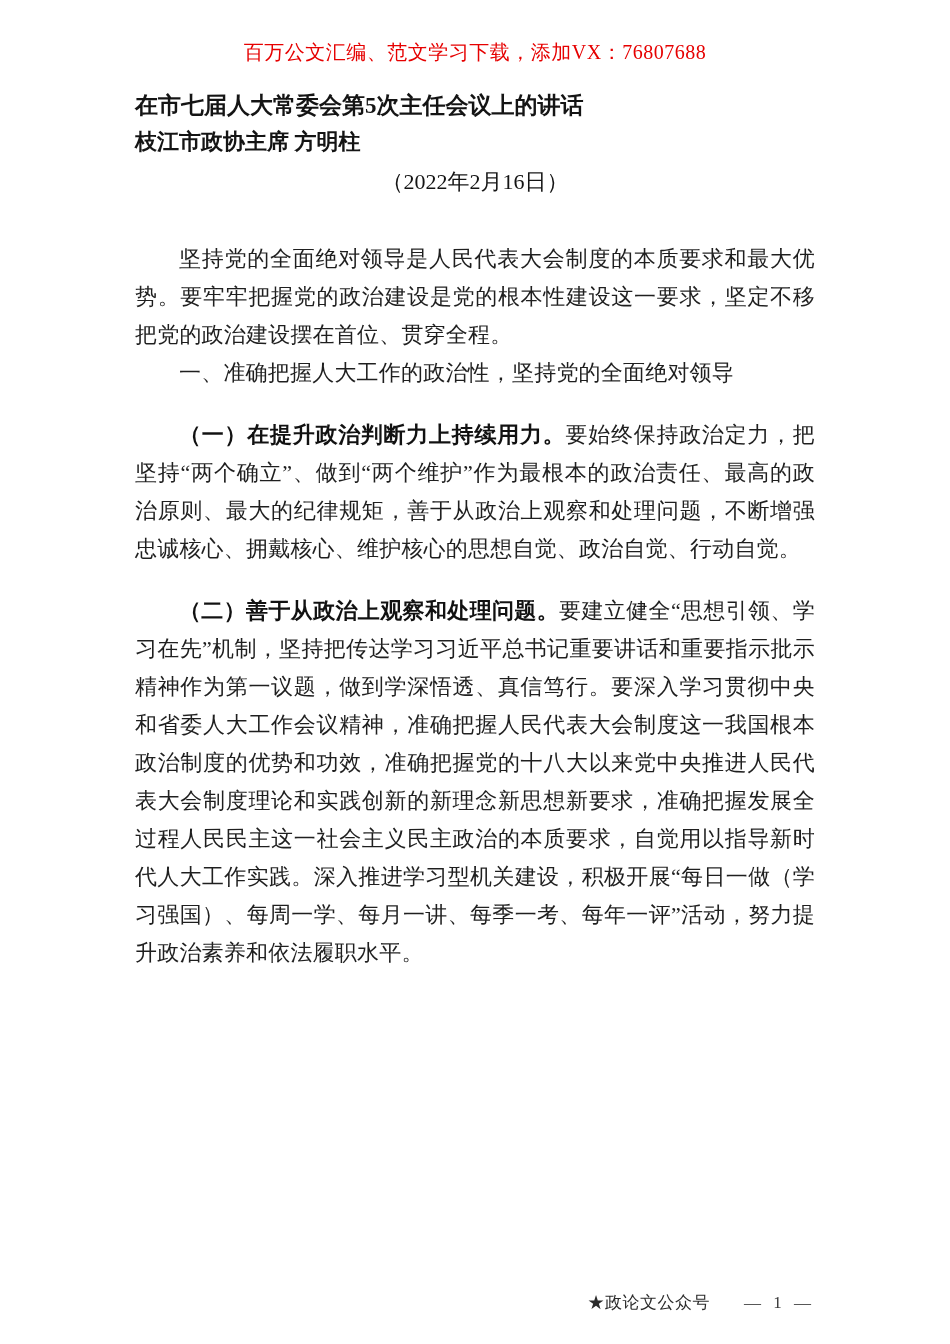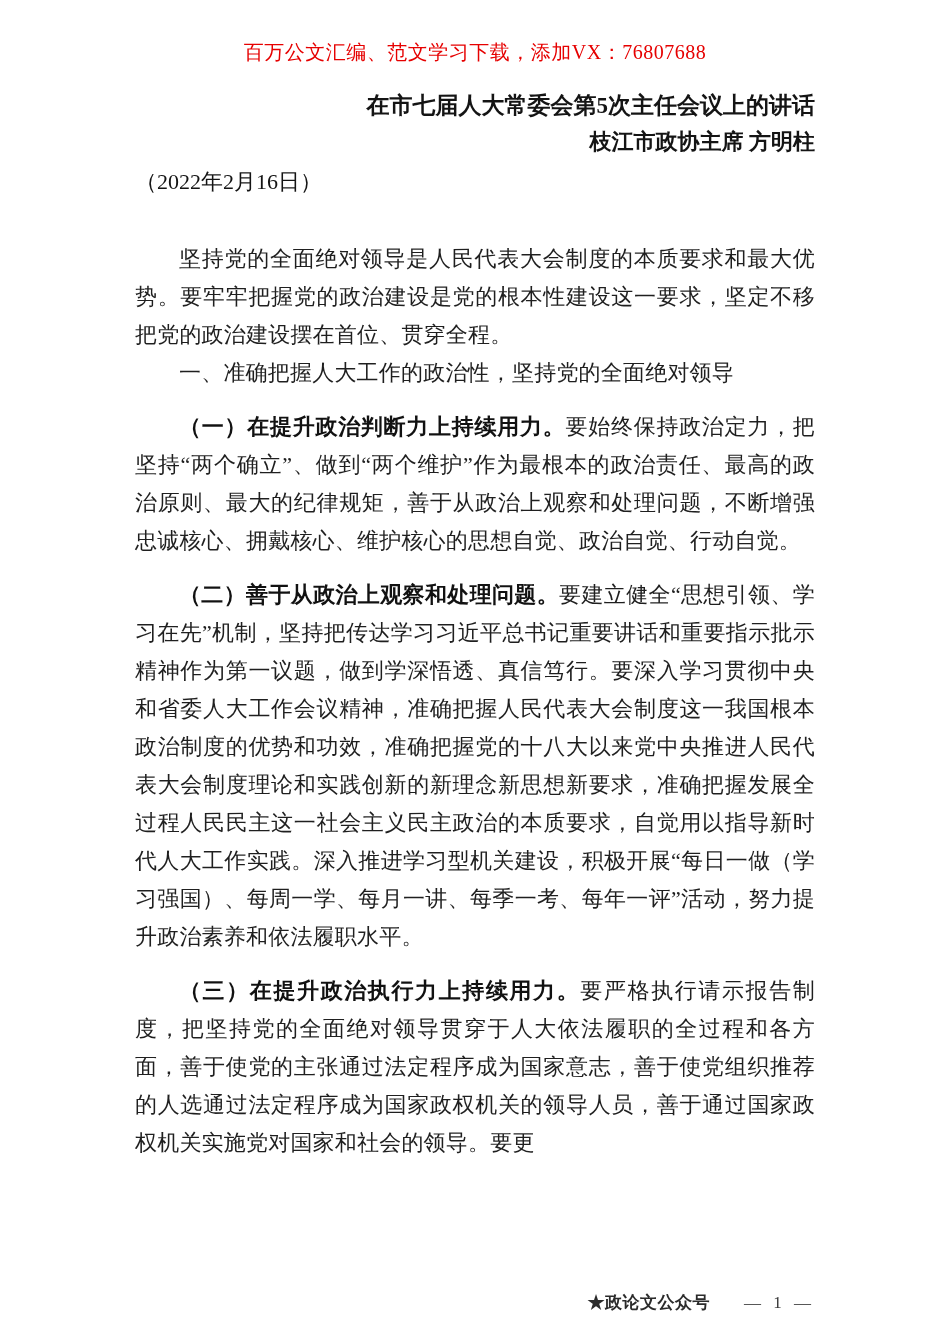--- a/index.html
+++ b/index.html
@@ -22,70 +22,70 @@
   .notice {
     text-align: center;
     color: #e60000;
     font-size: 20px;
     line-height: 28px;
     font-weight: 400;
     margin-bottom: 22px;
     letter-spacing: 0.5px;
   }
   .doc-title {
-    text-align: right;
+    text-align: left;
     font-size: 23px;
     line-height: 36px;
     font-weight: 700;
     color: #141414;
   }
   .doc-author {
-    text-align: right;
+    text-align: left;
     font-size: 22px;
     line-height: 36px;
     font-weight: 600;
     color: #141414;
   }
   .doc-date {
-    text-align: left;
+    text-align: center;
     font-size: 22px;
     line-height: 44px;
     font-weight: 400;
     color: #141414;
   }
   .doc-body {
     margin-top: 36px;
   }
   .para {
     margin: 0;
     font-size: 22px;
     line-height: 38px;
     text-align: justify;
     text-indent: 2em;
     color: #1f1f1f;
     letter-spacing: 0.2px;
   }
   .para.spaced {
-    margin-top: 16px;
+    margin-top: 24px;
   }
   .para strong {
     font-weight: 700;
     color: #111111;
   }
   .footer {
     position: absolute;
     right: 88px;
     bottom: 30px;
     font-size: 17px;
     color: #2b2b2b;
     letter-spacing: 0.5px;
     white-space: nowrap;
   }
   .footer .brand {
-    font-weight: 700;
+    font-weight: 400;
     margin-right: 34px;
   }
   .footer .pagenum {
     font-weight: 400;
     color: #3a3a3a;
     letter-spacing: 4px;
   }
 </style>
 </head>
 <body>
@@ -98,20 +98,19 @@
 
   <div class="doc-author">枝江市政协主席 方明柱</div>
 
   <div class="doc-date">（2022年2月16日）</div>
 
   <div class="doc-body">
       <p class="para">坚持党的全面绝对领导是人民代表大会制度的本质要求和最大优势。要牢牢把握党的政治建设是党的根本性建设这一要求，坚定不移把党的政治建设摆在首位、贯穿全程。</p>
       <p class="para">一、准确把握人大工作的政治性，坚持党的全面绝对领导</p>
       <p class="para spaced"><strong>（一）在提升政治判断力上持续用力。</strong>要始终保持政治定力，把坚持“两个确立”、做到“两个维护”作为最根本的政治责任、最高的政治原则、最大的纪律规矩，善于从政治上观察和处理问题，不断增强忠诚核心、拥戴核心、维护核心的思想自觉、政治自觉、行动自觉。</p>
       <p class="para spaced"><strong>（二）善于从政治上观察和处理问题。</strong>要建立健全“思想引领、学习在先”机制，坚持把传达学习习近平总书记重要讲话和重要指示批示精神作为第一议题，做到学深悟透、真信笃行。要深入学习贯彻中央和省委人大工作会议精神，准确把握人民代表大会制度这一我国根本政治制度的优势和功效，准确把握党的十八大以来党中央推进人民代表大会制度理论和实践创新的新理念新思想新要求，准确把握发展全过程人民民主这一社会主义民主政治的本质要求，自觉用以指导新时代人大工作实践。深入推进学习型机关建设，积极开展“每日一做（学习强国）、每周一学、每月一讲、每季一考、每年一评”活动，努力提升政治素养和依法履职水平。</p>
-      <p class="para spaced"><strong>（三）在提升政治执行力上持续用力。</strong>要严格执行请示报告制度，把坚持党的全面绝对领导贯穿于人大依法履职的全过程和各方面，善于使党的主张通过法定程序成为国家意志，善于使党组织推荐的人选通过法定程序成为国家政权机关的领导人员，善于通过国家政权机关实施党对国家和社会的领导。要更</p>
     </div>
 
   <div class="footer">
     <span class="brand">★政论文公众号</span><span class="pagenum">—  1  —</span>
   </div>
 
 </div>
 
 </body></html>

